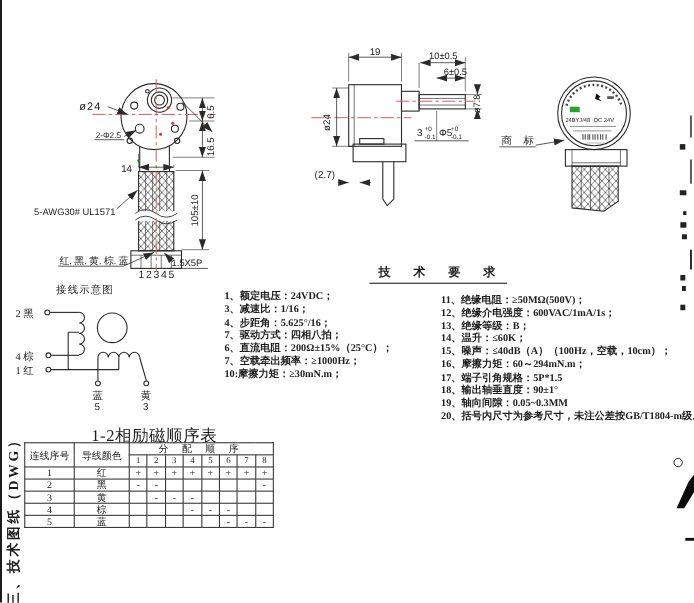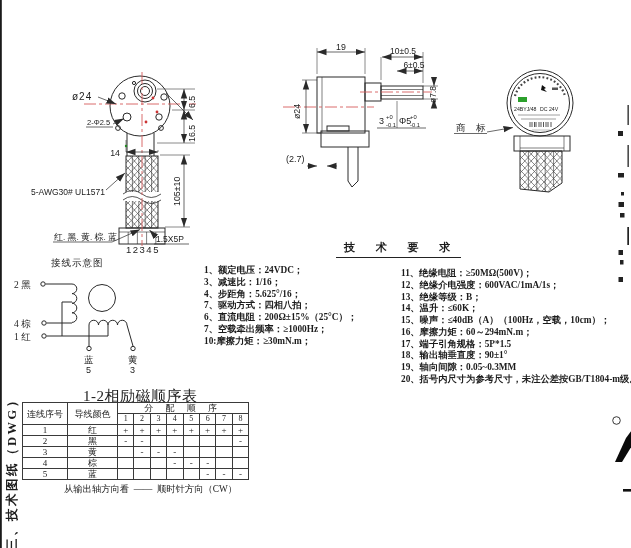--- a/index.html
+++ b/index.html
@@ -318,18 +318,17 @@
     <td></td>
     <td></td>
     <td></td>
     <td>-</td>
     <td>-</td>
     <td>-</td>
   </tr>
   </tbody>
 </table>
 
-<div class="abs seq-note">从输出轴方向看  ——  顺时针方向（CW）</div>
 
 
 <div class="abs vtab">三、技术图纸（DWG）</div>
 
 </div>
 
 </body></html>

